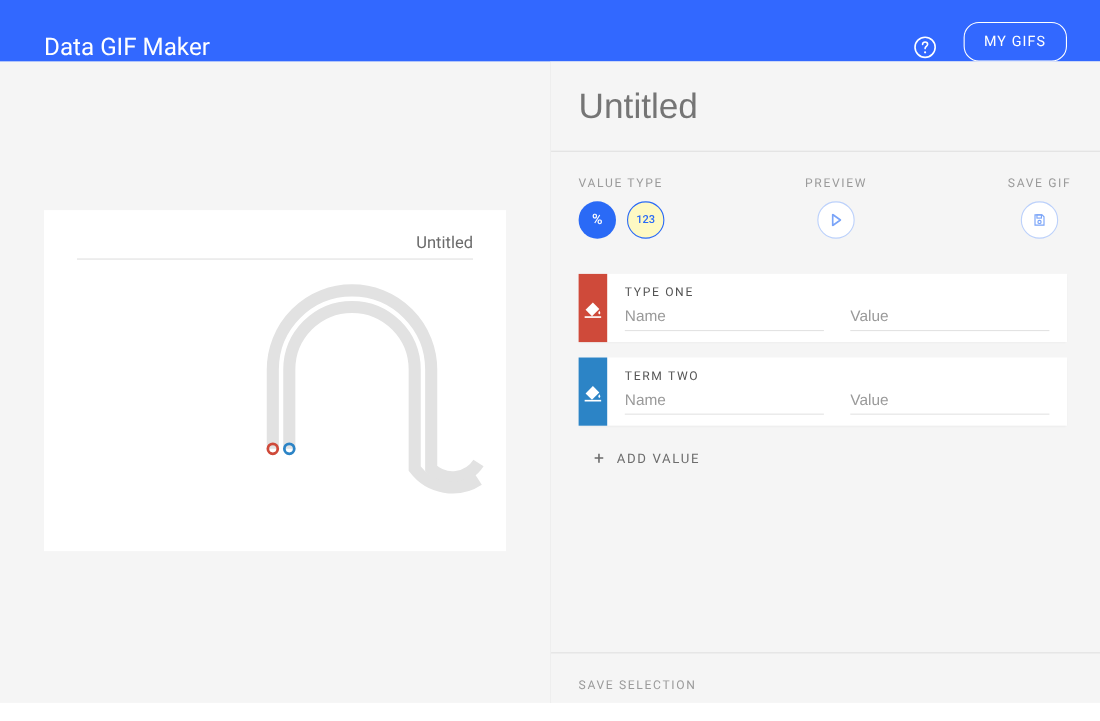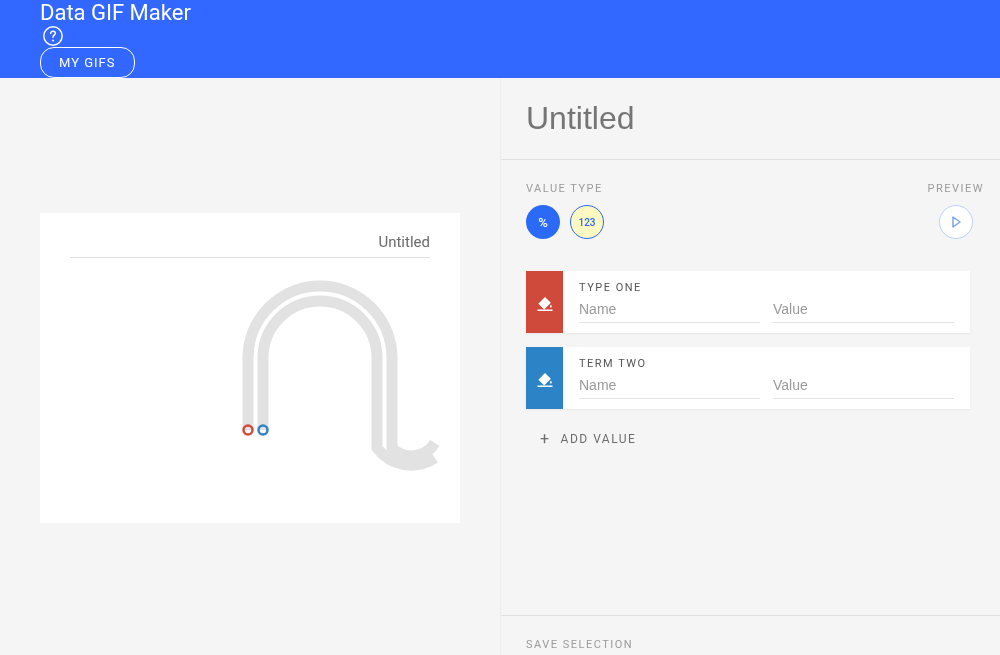--- a/index.html
+++ b/index.html
@@ -1,26 +1,25 @@
 <!DOCTYPE html>
 <html><head>
 <meta charset="utf-8">
 <style>
   * { box-sizing: border-box; margin: 0; padding: 0; }
   html, body { width: 1000px; height: 655px; font-family: -apple-system, BlinkMacSystemFont, "Segoe UI", Roboto, Helvetica, Arial, sans-serif; overflow: hidden; background: #fff; }
 
   
   .header {
-    height: 78px;
+    height: 56px;
     background: #3268ff;
     display: flex;
-    align-items: flex-start;
+    align-items: flex-end;
     padding: 0 30px 0 40px;
     color: #fff;
-    flex-direction: column;
   }
   .app-title { font-size: 22px; font-weight: 400; flex: 1; }
   .help-btn { width: 26px; height: 26px; display: flex; align-items: center; justify-content: center; margin-right: 22px; cursor: pointer; }
   .mygifs-btn {
     border: 1px solid #fff;
     border-radius: 14px;
     height: 36px;
     padding: 0 18px;
     display: flex; align-items: center;
     font-size: 13px; letter-spacing: 1px;
@@ -74,21 +73,21 @@
     font-weight: 300;
     border: none;
     background: transparent;
     outline: none;
     width: 100%;
   }
   .divider-h { height: 1px; background: #e0e0e0; }
 
   .toolbar {
     display: flex;
-    padding: 22px 16px 20px 25px;
+    padding: 22px 26px 20px 25px;
   }
   .tool-group { display: flex; flex-direction: column; align-items: flex-start; }
   .tool-group.right { margin-left: auto; align-items: center; }
   .tool-label { font-size: 11px; letter-spacing: 1.5px; color: #9b9b9b; margin-bottom: 10px; white-space: nowrap; }
   .value-type-row { display: flex; gap: 10px; }
   .circle-btn {
     width: 34px; height: 34px; border-radius: 50%;
     display: flex; align-items: center; justify-content: center;
     cursor: pointer; font-size: 13px; font-weight: 500;
   }
@@ -105,21 +104,21 @@
     box-shadow: 0 1px 2px rgba(0,0,0,0.06);
   }
   .term-color {
     width: 46px;
     display: flex; align-items: center; justify-content: center;
     color: #fff;
     cursor: pointer;
   }
   .term-fields { flex: 1; padding: 10px 16px 10px 16px; }
   .term-label { font-size: 11px; letter-spacing: 1.5px; color: #555; margin-bottom: 4px; }
-  .term-inputs { display: flex; gap: 13px; }
+  .term-inputs { display: flex; gap: 24px; }
   .term-input {
     flex: 1; border: none; border-bottom: 1px solid #e3e3e3;
     font-size: 14px; padding: 3px 0 5px 0; color: #333;
     outline: none; background: transparent;
   }
   .term-input::placeholder { color: #9a9a9a; }
   .term-input.value { flex: 0 0 130px; }
 
   .add-term {
     display: flex; align-items: center; gap: 10px;
@@ -191,20 +190,30 @@
 
       <div class="tool-group right" style="margin-left:auto;">
         <div class="tool-label">PREVIEW</div>
         <div class="circle-btn ghost">
           <svg width="12" height="12" viewBox="0 0 12 12">
             <path d="M3 1 L10 6 L3 11 Z" fill="none" stroke="#7aa4f8" stroke-width="1.5" stroke-linejoin="round"></path>
           </svg>
         </div>
       </div>
 
+      <div class="tool-group right">
+        <div class="tool-label">SAVE GIF</div>
+        <div class="circle-btn ghost">
+          <svg width="14" height="14" viewBox="0 0 24 24">
+            <path d="M5 4 h11 l3 3 v13 h-14 z" fill="none" stroke="#7aa4f8" stroke-width="1.8"></path>
+            <rect x="8" y="4" width="7" height="5" fill="none" stroke="#7aa4f8" stroke-width="1.8"></rect>
+            <circle cx="12" cy="15" r="2.5" fill="none" stroke="#7aa4f8" stroke-width="1.8"></circle>
+          </svg>
+        </div>
+      </div>
     </div>
 
     <div class="terms">
 
       <div class="term-row">
         <div class="term-color" style="background:#cf4a3a;">
           <svg width="20" height="20" viewBox="0 0 24 24">
             <path d="M4 14 L12 6 L19 13 L11 21 Z" fill="#fff"></path>
             <path d="M19 15 c1.5 2 1.5 3.2 0 4 c-1.5 -0.8 -1.5 -2 0 -4 z" fill="#fff"></path>
             <rect x="3" y="21" width="18" height="1.8" fill="#fff"></rect>

